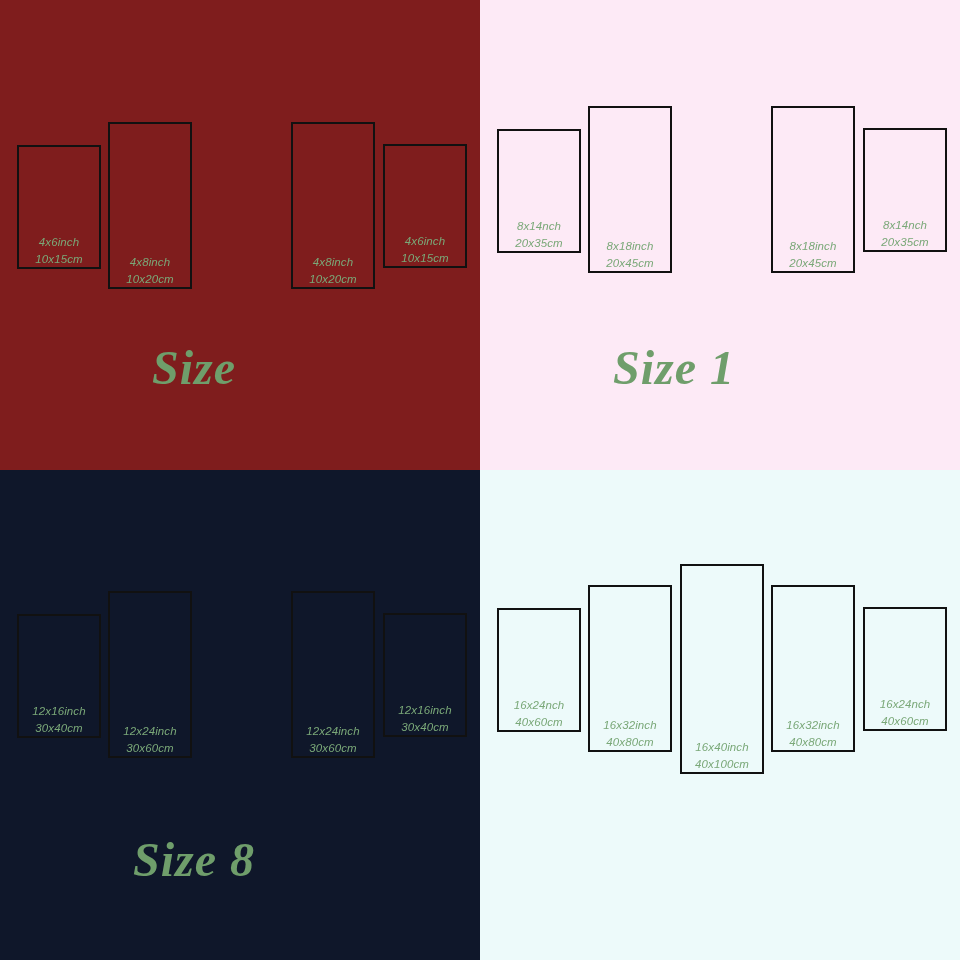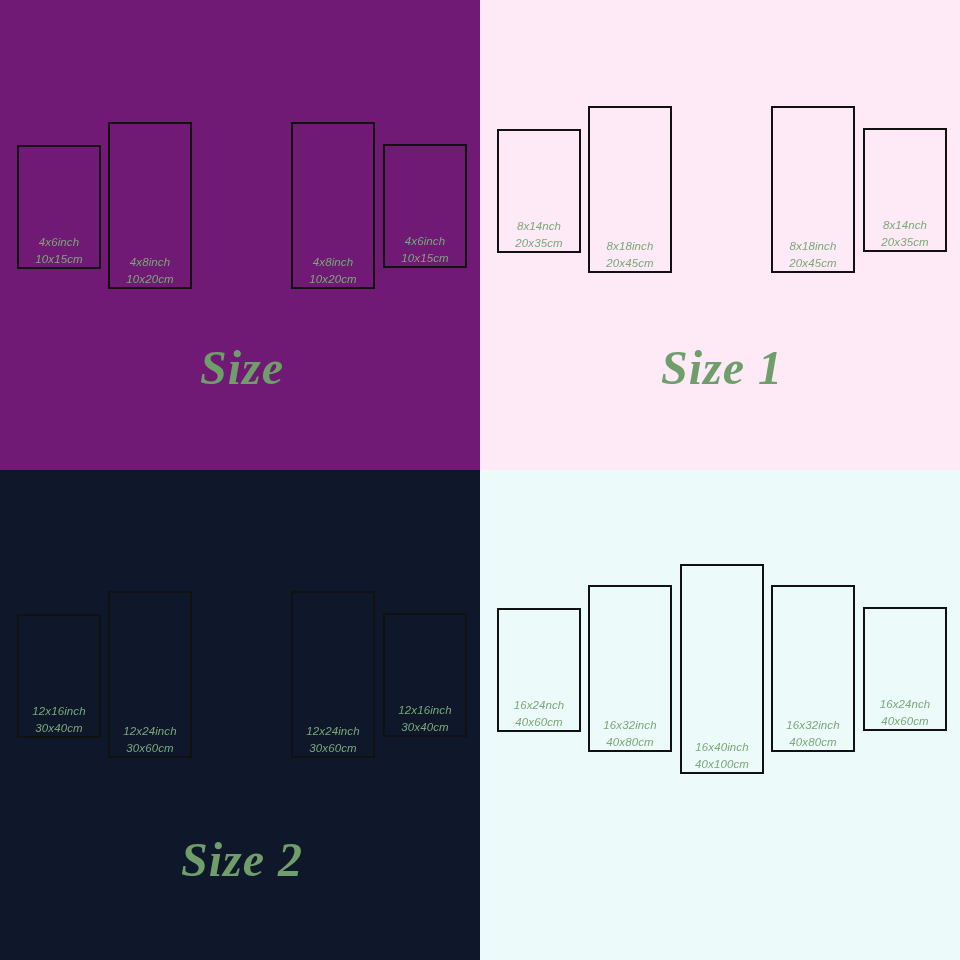--- a/index.html
+++ b/index.html
@@ -67,31 +67,30 @@
     position: absolute;
     left: 0;
     width: 388px;
     text-align: center;
     font-family: "Liberation Serif", serif;
     font-weight: bold;
     font-style: italic;
     font-size: 48px;
     letter-spacing: 1px;
     color: #6f9e6b;
-    margin-left: 48px;
   }
   .title-top { top: 340px; }
   .title-bottom { top: 362px; }
 </style>
 </head>
 <body>
 
 <div id="grid">
 
-  <div class="quadrant q-tl" style="background: #701a75;">
+  <div class="quadrant q-tl" style="background: #7f1d1d;">
     <div class="cluster">
         <div class="panel" style="left: 17px; top: 145px; width: 84px; height: 124px; border-color: rgb(17, 17, 17);">
           <div class="panel-label" style="color: rgb(122, 168, 120);">
             <span class="ln">4x6inch</span>
             <span class="ln">10x15cm</span>
           </div>
         </div>
         <div class="panel" style="left: 108px; top: 122px; width: 84px; height: 167px; border-color: rgb(17, 17, 17);">
           <div class="panel-label" style="color: rgb(122, 168, 120);">
             <span class="ln">4x8inch</span>
@@ -164,21 +163,21 @@
             <span class="ln">30x60cm</span>
           </div>
         </div>
         <div class="panel" style="left: 383px; top: 143px; width: 84px; height: 124px; border-color: rgb(17, 17, 17);">
           <div class="panel-label" style="color: rgb(122, 168, 120);">
             <span class="ln">12x16inch</span>
             <span class="ln">30x40cm</span>
           </div>
         </div>
       </div>
-    <div class="quad-title title-bottom" style="color: rgb(111, 158, 107);">Size 2</div>
+    <div class="quad-title title-bottom" style="color: rgb(111, 158, 107);">Size 8</div>
   </div>
 
   <div class="quadrant q-br" style="background: rgb(237, 250, 250);">
     <div class="cluster">
         <div class="panel" style="left: 17px; top: 138px; width: 84px; height: 124px; border-color: rgb(17, 17, 17);">
           <div class="panel-label" style="color: rgb(122, 168, 120);">
             <span class="ln">16x24nch</span>
             <span class="ln">40x60cm</span>
           </div>
         </div>

